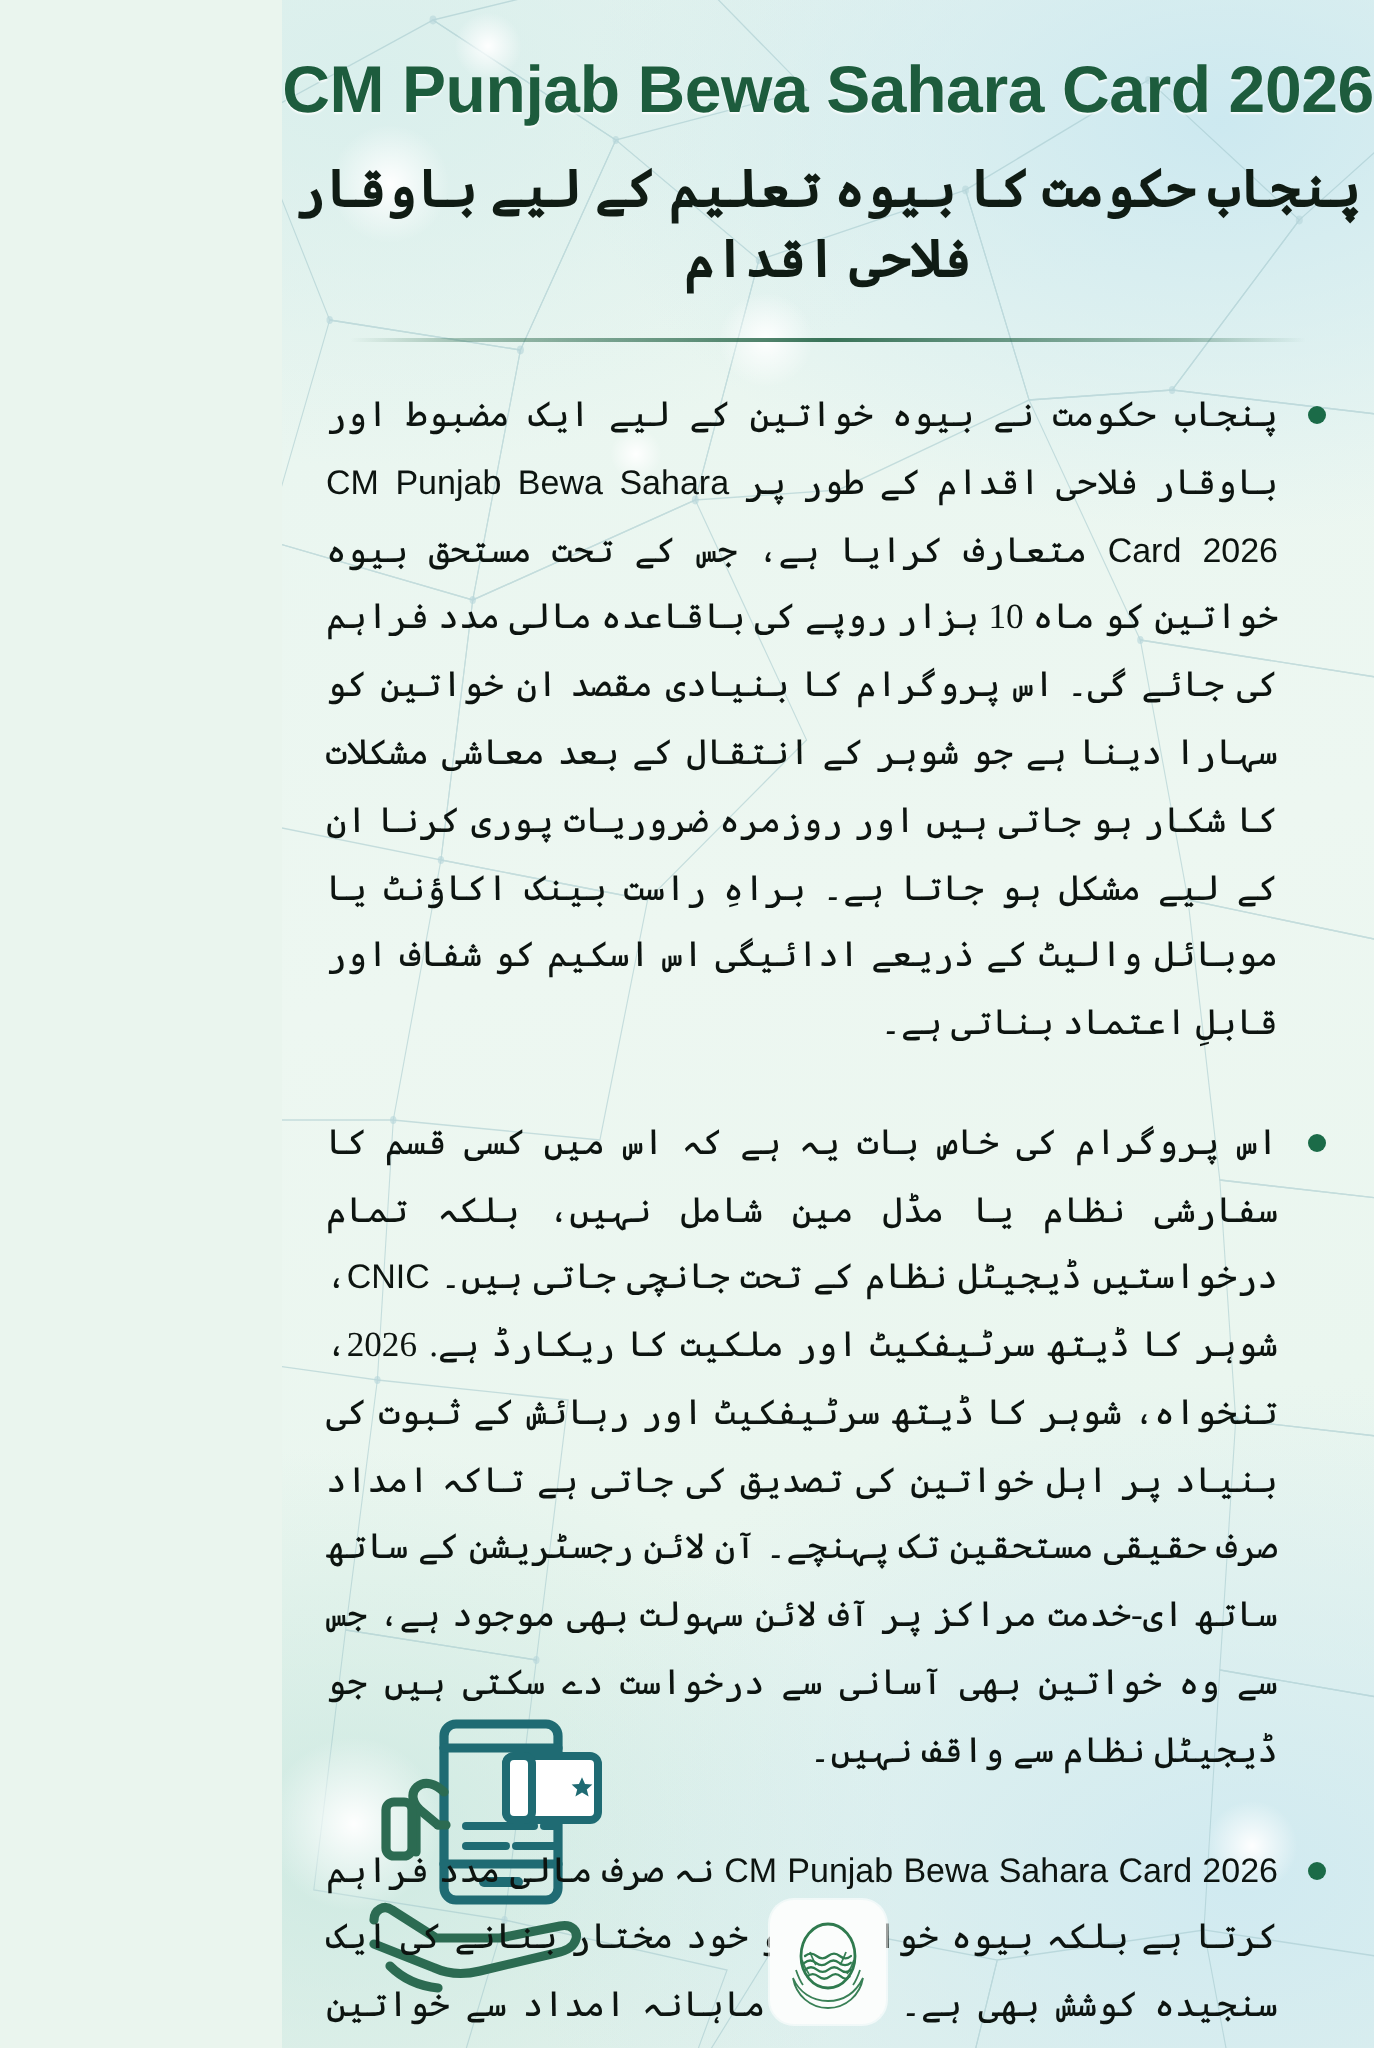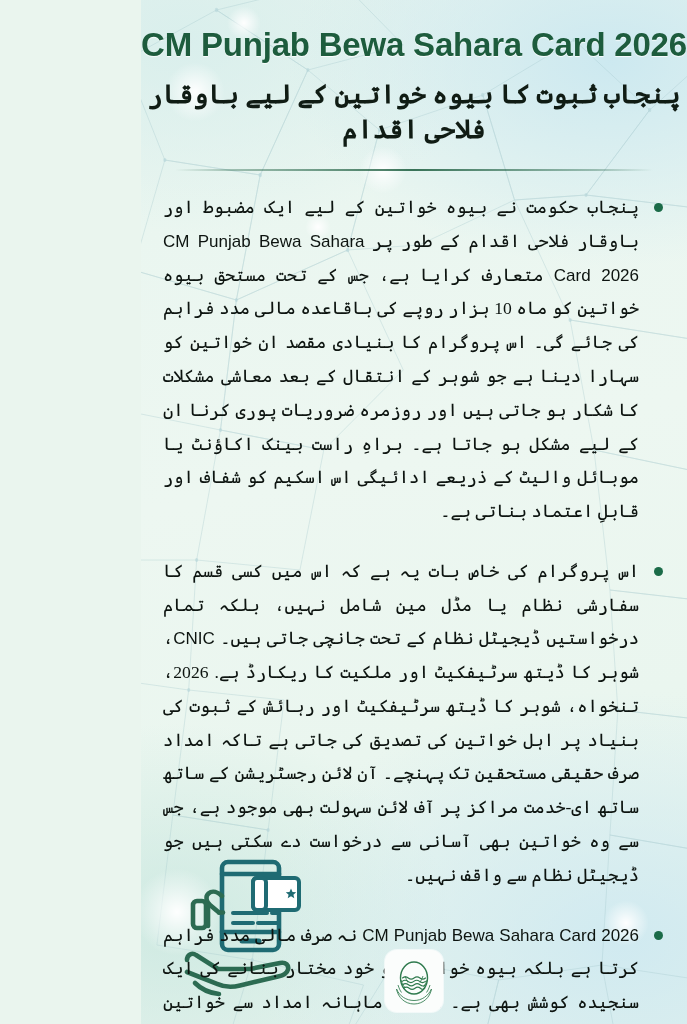--- a/index.html
+++ b/index.html
@@ -213,21 +213,21 @@
   <div class="glow" style="left:164px; top:214px; width:26px;  height:26px;"></div>
   <div class="glow" style="left:560px; top:86px;  width:70px;  height:70px;"></div>
   <div class="glow" style="left:650px; top:18px;  width:44px;  height:44px;"></div>
   <div class="glow" style="left:596px; top:618px; width:54px;  height:54px;"></div>
   <div class="glow" style="left:462px; top:900px; width:46px;  height:46px;"></div>
   <div class="glow" style="left:616px; top:936px; width:40px;  height:40px;"></div>
   <div class="glow" style="left:-8px;  top:868px; width:88px;  height:88px;"></div>
 
   <div class="header">
     <h1 class="title-en">CM Punjab Bewa Sahara Card 2026</h1>
-    <h2 class="title-ur">پنجاب ثبوت کا بیوہ خواتین کے لیے باوقار فلاحی اقدام</h2>
+    <h2 class="title-ur">پنجاب حکومت کا بیوہ تعلیم کے لیے باوقار فلاحی اقدام</h2>
     <div class="divider"></div>
   </div>
 
   <ul class="content">
 
     <li class="bullet-item">
       <span class="bullet-dot"></span><span>پنجاب حکومت نے بیوہ خواتین کے لیے ایک مضبوط اور باوقار فلاحی اقدام کے طور پر </span><span class="ltr-inline">CM Punjab Bewa Sahara Card 2026</span><span> متعارف کرایا ہے، جس کے تحت مستحق بیوہ خواتین کو ماہ 10 ہزار روپے کی باقاعدہ مالی مدد فراہم کی جائے گی۔ اس پروگرام کا بنیادی مقصد ان خواتین کو سہارا دینا ہے جو شوہر کے انتقال کے بعد معاشی مشکلات کا شکار ہو جاتی ہیں اور روزمرہ ضروریات پوری کرنا ان کے لیے مشکل ہو جاتا ہے۔ براہِ راست بینک اکاؤنٹ یا موبائل والیٹ کے ذریعے ادائیگی اس اسکیم کو شفاف اور قابلِ اعتماد بناتی ہے۔</span>
     </li>
 
     <li class="bullet-item">

